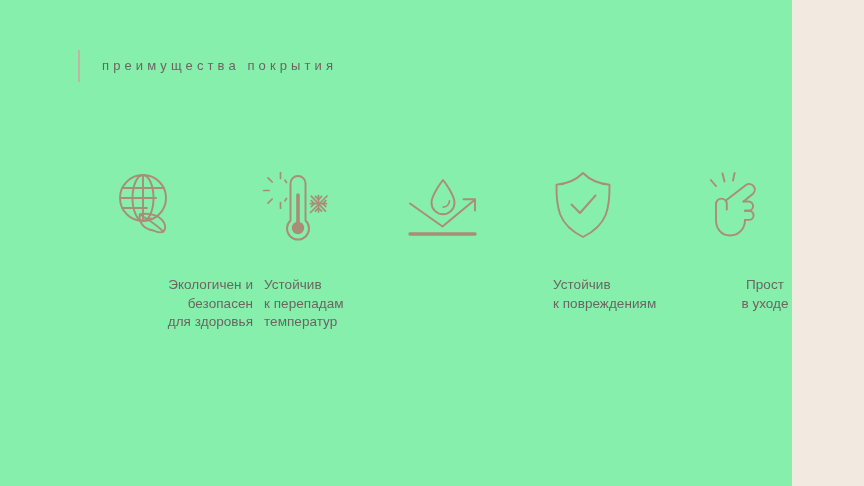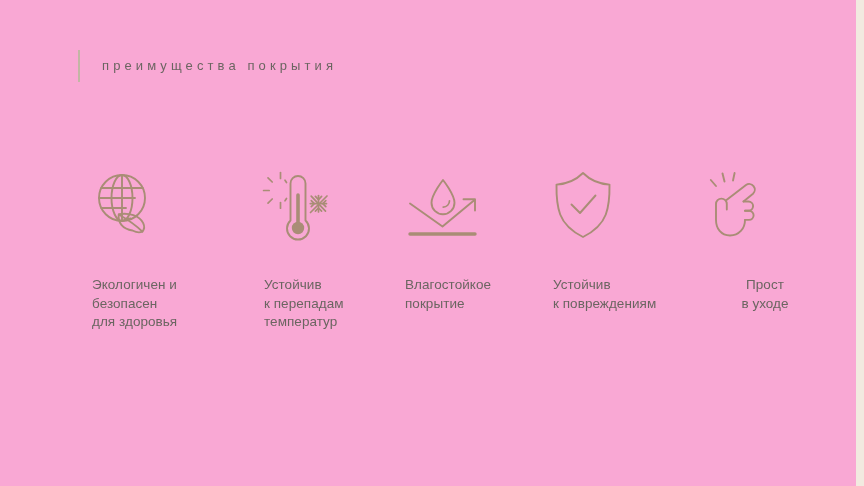--- a/index.html
+++ b/index.html
@@ -11,23 +11,23 @@
     width: 864px;
     height: 486px;
     overflow: hidden;
     background: #F2EAE0;
     font-family: "Liberation Sans", "DejaVu Sans", sans-serif;
     -webkit-font-smoothing: antialiased;
   }
 
   .slide {
     position: relative;
-    width: 856px;
+    width: 792px;
     height: 486px;
-    background: #f9a8d4;
+    background: #86efac;
   }
 
   
   .header {
     position: absolute;
     left: 78px;
     top: 50px;
     display: flex;
     align-items: center;
     height: 32px;
@@ -73,21 +73,21 @@
     margin-top: 36px;
     font-size: 13.5px;
     line-height: 18.5px;
     color: #6B6561;
     white-space: pre-line;
     font-weight: 400;
     letter-spacing: 0.05px;
   }
 
   
-  .feature-0 { left: 92px; width: 140px; }
+  .feature-0 { left: 113px; width: 140px; text-align: right; }
   .feature-1 { left: 264px; width: 140px; }
   .feature-2 { left: 405px; width: 140px; }
   .feature-3 { left: 553px; width: 150px; }
   .feature-4 { left: 705px; width: 120px; text-align: center; }
 
   
   .feature-0 .feature-icon { padding-left: 0px; }
   .feature-1 .feature-icon { padding-left: 0px; }
   .feature-2 .feature-icon { padding-left: 0px; padding-top: 8px; }
   .feature-3 .feature-icon { padding-left: 0px; }
@@ -187,22 +187,20 @@
 
           <path d="M44.5 22.8 a 6.3 6.3 0 0 1 -6.3 6.3" stroke-width="1.7"></path>
 
           <path d="M5 25.5 L 37.5 48.5 L 69.5 22.0"></path>
 
           <path d="M58.5 21.3 L 70.0 21.3 L 70.0 32.6"></path>
 
           <path d="M5 56 H 70" stroke-width="3.4"></path>
         </svg>
       </div>
-      <div class="feature-label">Влагостойкое
-покрытие</div>
     </div>
 
     <div class="feature feature-3">
       <div class="feature-icon">
         <svg width="60" height="70" viewBox="0 0 60 70" fill="none" stroke="#A98D76" stroke-width="1.9" stroke-linecap="round" stroke-linejoin="round">
 
           <path d="M30 3
                    C 22.5 10.5 13.0 14.0 3.5 14.6
                    C 3.5 14.6 3.2 34.0 7.2 44.5
                    C 11.4 55.5 21.0 62.5 30 67

